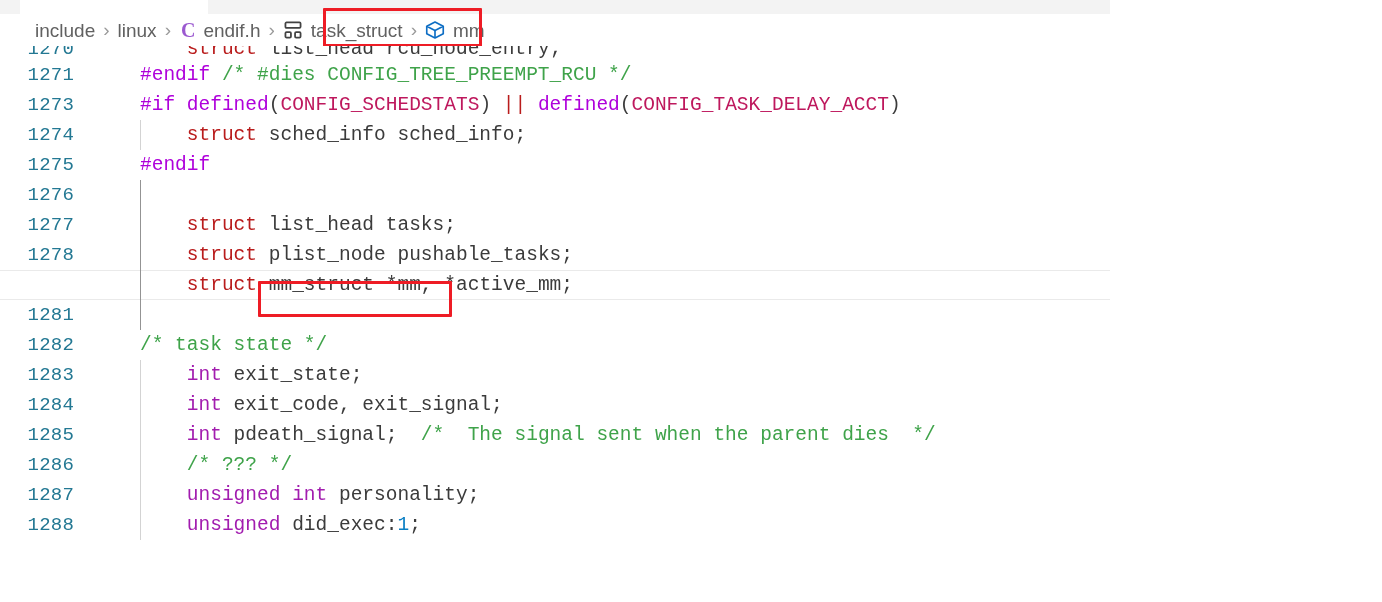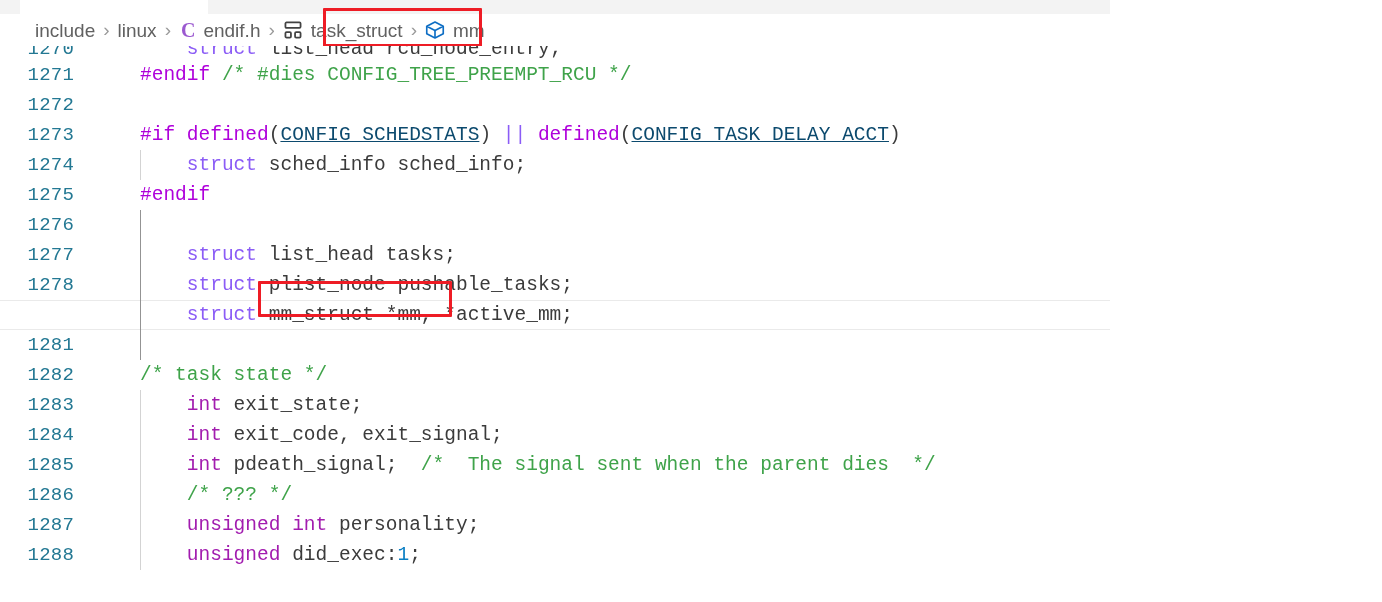--- a/index.html
+++ b/index.html
@@ -166,23 +166,23 @@
     box-sizing: border-box;
     border-top: 1px solid #eaeaea;
     border-bottom: 1px solid #eaeaea;
     background: #ffffff;
     z-index: 0;
   }
 
   
   .t-pre      { color: #af00db; }   
   .t-kw       { color: #a21caf; }   
-  .t-kw2      { color: #8b5cf6; }   
+  .t-kw2      { color: #b91c1c; }   
   .t-comment  { color: #3fa34a; }   
-  .t-macro    { color: #0c4a6e; text-decoration: underline; }   
+  .t-macro    { color: #be185d; }   
   .t-plain    { color: #3b3b3b; }
   .t-punct    { color: #3b3b3b; }
   .t-num      { color: #0b7fc4; }
 
   
   .lightbulb { width: 20px; height: 22px; display: block; }
 
   
   .anno-code {
     position: absolute;
@@ -240,21 +240,20 @@
           </svg>
         </span>
         <span class="crumb-label">mm</span>
       </span>
     </div>
   <div class="anno-crumb"></div>
 
   <div class="editor" id="editor-lines">
       <div class="code-line clipped"><div class="lineno">1270</div><div class="glyphcol"></div><div class="codetext"><span class="t-plain">    </span><span class="t-kw2">struct</span><span class="t-plain"> list_head rcu_node_entry;</span></div></div>
       <div class="code-line"><div class="lineno">1271</div><div class="glyphcol"></div><div class="codetext"><span class="t-pre">#endif</span><span class="t-plain"> </span><span class="t-comment">/* #dies CONFIG_TREE_PREEMPT_RCU */</span></div></div>
-      <div class="code-line"><div class="lineno">1272</div><div class="glyphcol"></div><div class="codetext"></div></div>
       <div class="code-line"><div class="lineno">1273</div><div class="glyphcol"></div><div class="codetext"><span class="t-pre">#if</span><span class="t-plain"> </span><span class="t-pre">defined</span><span class="t-punct">(</span><span class="t-macro">CONFIG_SCHEDSTATS</span><span class="t-punct">)</span><span class="t-plain"> </span><span class="t-kw2">||</span><span class="t-plain"> </span><span class="t-pre">defined</span><span class="t-punct">(</span><span class="t-macro">CONFIG_TASK_DELAY_ACCT</span><span class="t-punct">)</span></div></div>
       <div class="code-line"><div class="indent-guide" style="top: 0px; height: 30px;"></div><div class="lineno">1274</div><div class="glyphcol"></div><div class="codetext"><span class="t-plain">    </span><span class="t-kw2">struct</span><span class="t-plain"> sched_info sched_info;</span></div></div>
       <div class="code-line"><div class="lineno">1275</div><div class="glyphcol"></div><div class="codetext"><span class="t-pre">#endif</span></div></div>
       <div class="code-line"><div class="indent-guide active" style="top: 0px; height: 30px;"></div><div class="lineno">1276</div><div class="glyphcol"></div><div class="codetext"></div></div>
       <div class="code-line"><div class="indent-guide active" style="top: 0px; height: 30px;"></div><div class="lineno">1277</div><div class="glyphcol"></div><div class="codetext"><span class="t-plain">    </span><span class="t-kw2">struct</span><span class="t-plain"> list_head tasks;</span></div></div>
       <div class="code-line"><div class="indent-guide active" style="top: 0px; height: 30px;"></div><div class="lineno">1278</div><div class="glyphcol"></div><div class="codetext"><span class="t-plain">    </span><span class="t-kw2">struct</span><span class="t-plain"> plist_node pushable_tasks;</span></div></div>
       <div class="code-line active"><div class="cur-line-band"></div><div class="indent-guide active" style="top: 0px; height: 30px;"></div><div class="lineno">1280</div><div class="glyphcol"><span title="Show Code Actions"><svg class="lightbulb" viewBox="0 0 16 18">
               <path d="M8 1.2c-2.7 0-4.6 2-4.6 4.5 0 1.7 1 2.9 1.8 3.8.5.6.8 1.1.8 1.7v.6h4v-.6c0-.6.3-1.1.8-1.7.8-.9 1.8-2.1 1.8-3.8C12.6 3.2 10.7 1.2 8 1.2z" fill="#e5b32a"></path>
               <rect x="6.1" y="12.7" width="3.8" height="3.4" rx="0.5" fill="none" stroke="#e5b32a" stroke-width="1.2"></rect>
             </svg></span></div><div class="codetext"><span class="t-plain">    </span><span class="t-kw2">struct</span><span class="t-plain"> mm_struct </span><span class="t-punct">*</span><span class="t-plain">mm, </span><span class="t-punct">*</span><span class="t-plain">active_mm;</span></div></div>

